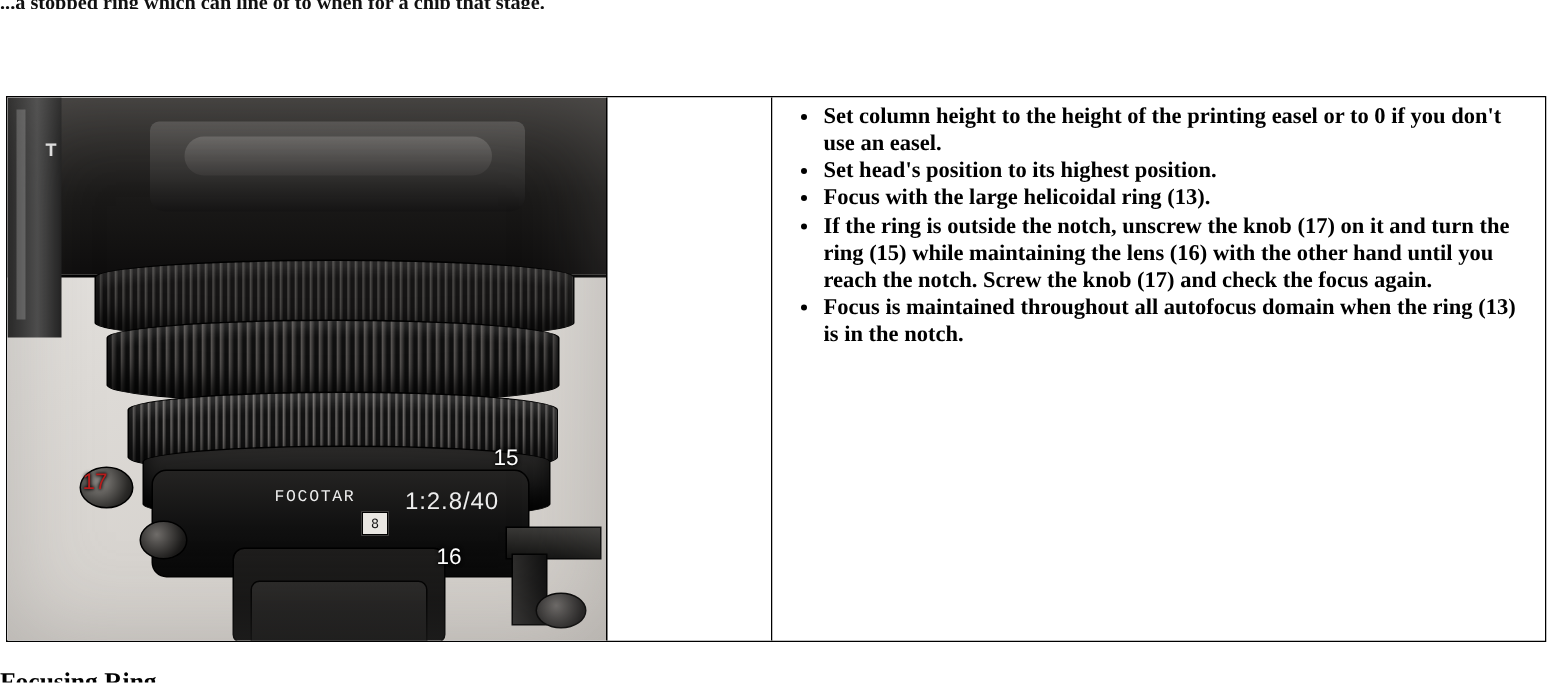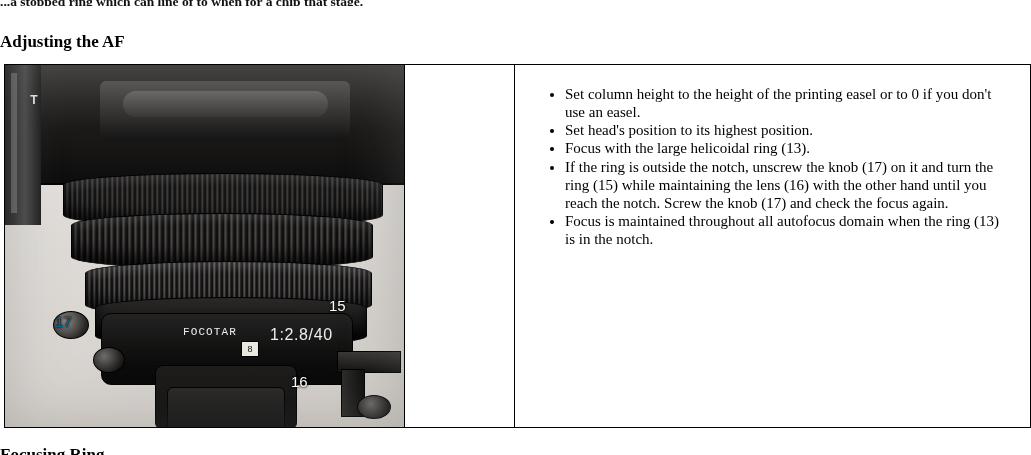--- a/index.html
+++ b/index.html
@@ -72,23 +72,24 @@
     border-right: 1px solid #000;
     background: #ffffff;
   }
   .cell-text {
     flex: 1;
     box-sizing: border-box;
     background: #ffffff;
     padding: 4px 6px 4px 8px;
   }
   ul.steps {
-    margin: 16px;
+    margin: 0;
     padding: 0 0 0 26px;
     list-style: disc;
+    font-weight: bold;
   }
   ul.steps li {
     font-size: 15px;
     line-height: 1.21;
     margin: 0 0 0 0;
     padding: 0;
     text-align: left;
   }
 
   
@@ -275,37 +276,36 @@
   }
   .ph-num {
     position: absolute;
     color: #ffffff;
     font-family: "Liberation Sans", sans-serif;
     font-weight: normal;
     font-size: 15px;
     text-shadow: 0 0 3px #000, 0 0 2px #000;
   }
   .ph-num.n15 { left: 324px; top: 232px; }
-  .ph-num.n16 { left: 286px; top: 308px; }
-  .ph-num.n17 { left: 50px; top: 248px; color:#0369a1; }
+  .ph-num.n16 { left: 286px; top: 298px; }
+  .ph-num.n17 { left: 50px; top: 248px; color:#b91c1c; }
   .ph-vig {
     position: absolute;
     inset: 0;
     box-shadow: inset 0 0 60px rgba(120,118,115,0.35);
     pointer-events: none;
   }
 </style>
 </head>
 <body>
 
 <div class="page">
 
   <div class="cut-line">...a stopped ring which can line of to when for a chip that stage.</div>
 
-  <h2 class="heading-top">Adjusting the AF</h2>
 
   <div class="table-wrap">
 
     <div class="cell-photo">
       <div class="photo">
         <div class="ph-bg"></div>
         <div class="ph-head"></div>
         <div class="ph-head-plate"></div>
         <div class="ph-head-plate2"></div>
         <div class="ph-column"></div>

